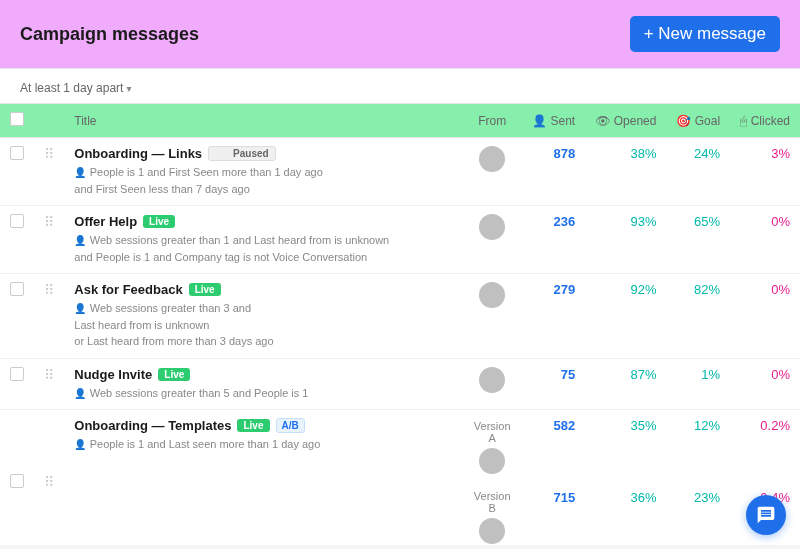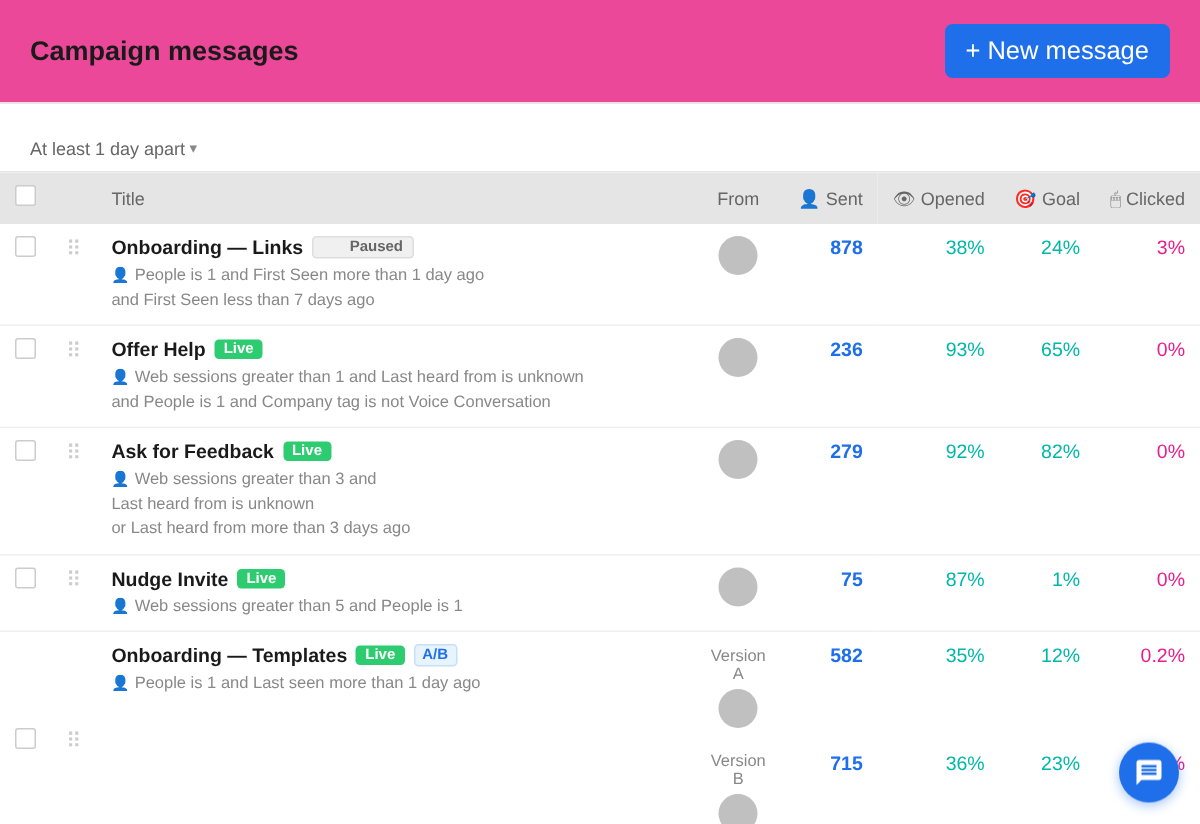--- a/index.html
+++ b/index.html
@@ -1,31 +1,31 @@
 <!DOCTYPE html>
 <html><head>
   <meta charset="utf-8">
   <style>
     * { box-sizing: border-box; margin: 0; padding: 0; }
     body { font-family: -apple-system, BlinkMacSystemFont, 'Segoe UI', sans-serif; font-size: 13px; background: #f5f5f5; color: #333; }
 
     .page { width: 800px; height: 549px; background: #f5f5f5; overflow: hidden; position: relative; }
 
-    .header { background: #ec4899; padding: 16px 20px; display: flex; align-items: center; justify-content: space-between; border-bottom: 1px solid #e5e5e5; gap: 12px; }
+    .header { background: #f0abfc; padding: 16px 20px; display: flex; align-items: center; justify-content: space-between; border-bottom: 1px solid #e5e5e5; gap: 12px; }
     .header-title { font-size: 18px; font-weight: 600; color: #1a1a1a; }
     .new-message-btn { background: #1f6feb; color: #fff; border: none; border-radius: 5px; padding: 8px 14px; font-size: 17px; font-weight: 500; cursor: pointer; display: flex; align-items: center; gap: 5px; }
 
     .subheader { background: #fff; padding: 10px 20px 8px; border-bottom: 1px solid #e5e5e5; }
     .subheader-text { font-size: 13px; color: #333; }
     .subheader-text a { color: #1f6feb; text-decoration: none; }
-    .subheader-sub { font-size: 12px; color: #666; margin-top: 13px; display: flex; align-items: center; gap: 3px; }
+    .subheader-sub { font-size: 12px; color: #666; margin-top: 2px; display: flex; align-items: center; gap: 3px; }
 
     .table-container { background: #fff; overflow-y: auto; height: calc(549px - 108px); }
     table { width: 100%; border-collapse: collapse; }
-    thead th { padding: 8px 10px; text-align: left; font-size: 12px; font-weight: 500; color: #666; border-bottom: 1px solid #e5e5e5; background: #e5e5e5; white-space: nowrap; }
+    thead th { padding: 8px 10px; text-align: left; font-size: 12px; font-weight: 500; color: #666; border-bottom: 1px solid #e5e5e5; background: #86efac; white-space: nowrap; }
     thead th.numeric { text-align: right; }
     tbody tr { border-bottom: 1px solid #f0f0f0; }
     td { padding: 8px 10px; vertical-align: top; }
 
     .col-check { width: 28px; }
     .col-drag { width: 20px; }
     .col-title { min-width: 240px; }
     .col-from { width: 60px; text-align: center; }
     .col-sent { width: 60px; text-align: right; }
     .col-opened { width: 70px; text-align: right; }

